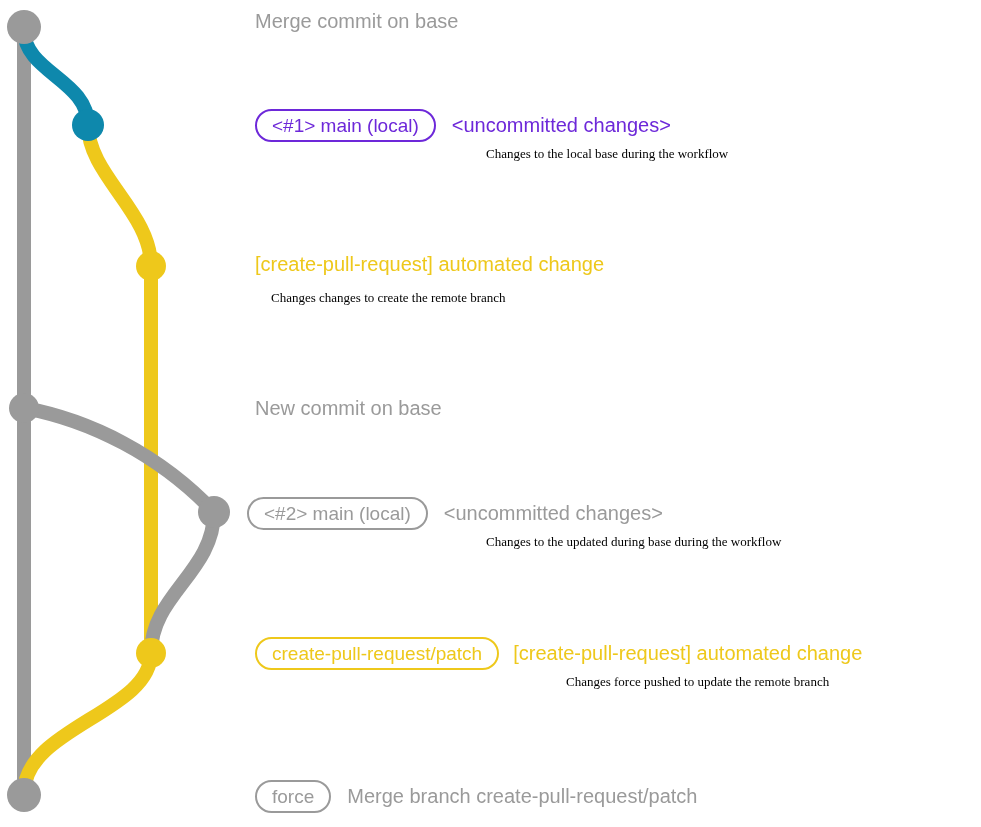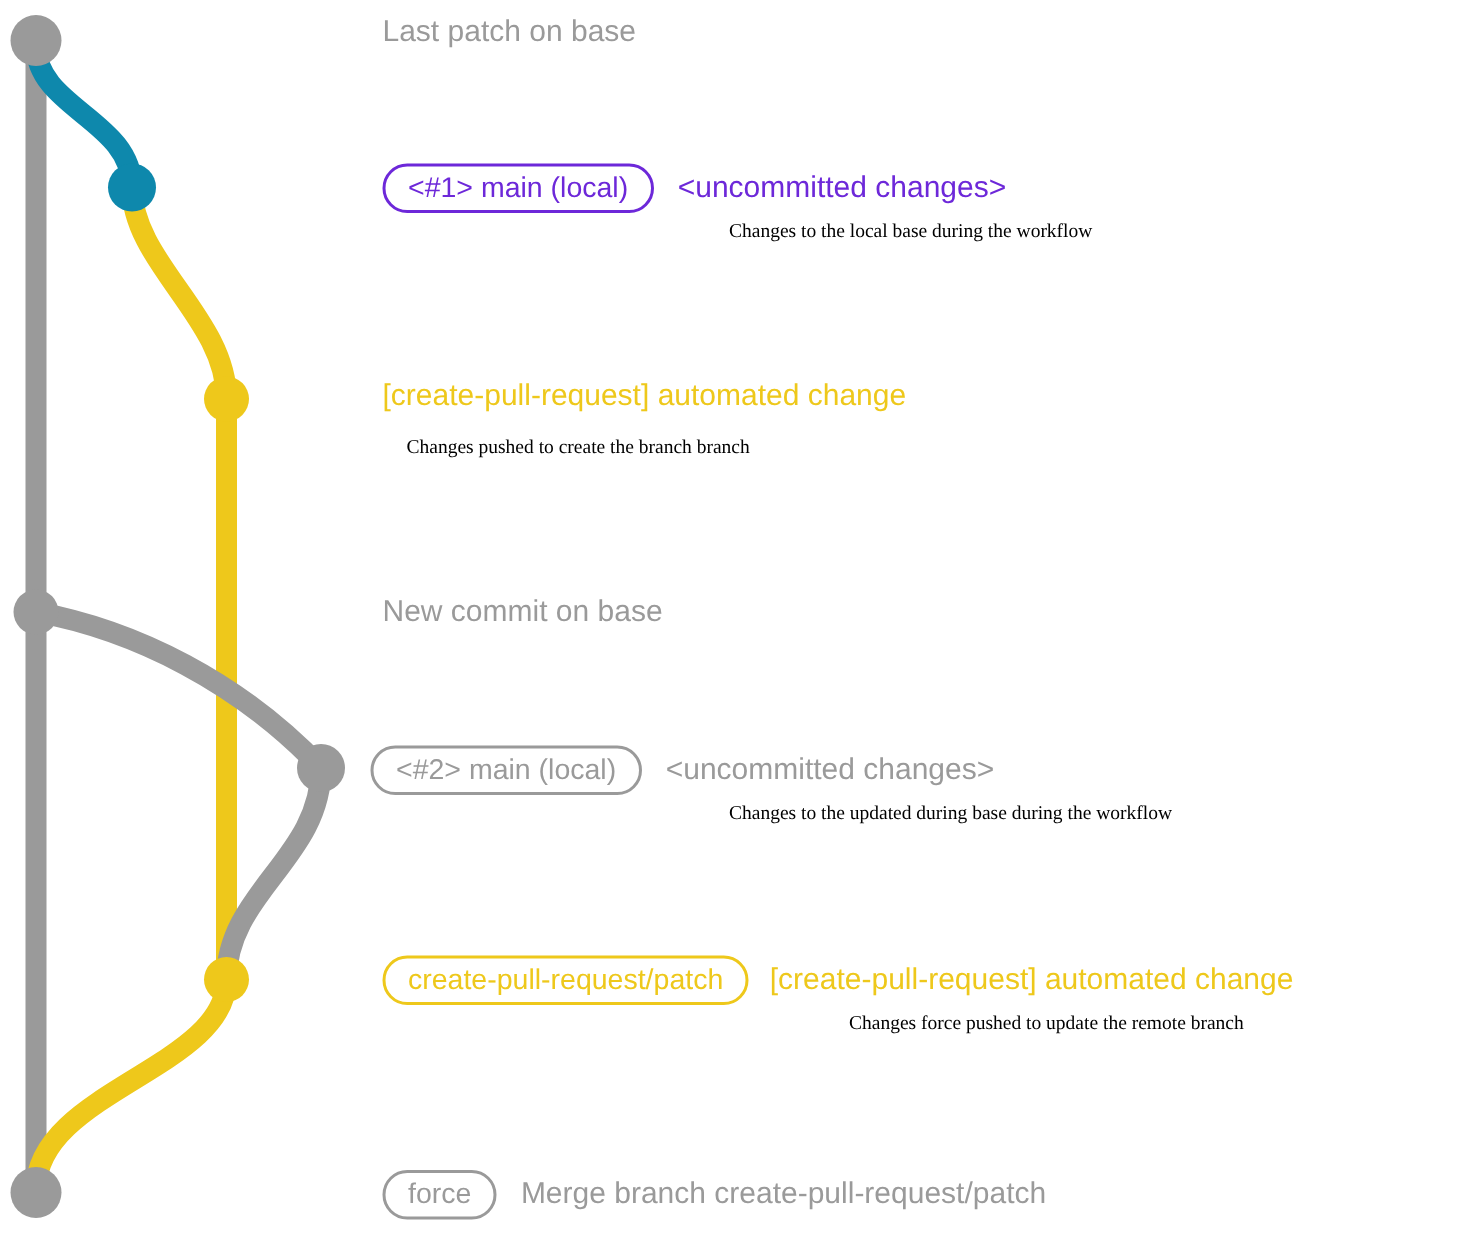--- a/index.html
+++ b/index.html
@@ -92,34 +92,34 @@
     <circle cx="24" cy="27" r="17" fill="#9a9a9a"></circle>
     <circle cx="88" cy="125" r="16" fill="#0e88ac"></circle>
     <circle cx="151" cy="266" r="15" fill="#eec81b"></circle>
     <circle cx="24" cy="408" r="15" fill="#9a9a9a"></circle>
     <circle cx="214" cy="512" r="16" fill="#9a9a9a"></circle>
     <circle cx="151" cy="653" r="15" fill="#eec81b"></circle>
     <circle cx="24" cy="795" r="17" fill="#9a9a9a"></circle>
   </svg>
 
   <div class="row" style="left:255px; top:10px;">
-    <span class="plain-headline c-gray">Last patch on base</span>
+    <span class="plain-headline c-gray">Merge commit on base</span>
   </div>
 
   <div class="row" style="left:255px; top:109px;">
     <span class="pill c-blue">&lt;#1&gt; main (local)</span>
     <span class="gap-md"></span>
     <span class="headline c-blue">&lt;uncommitted changes&gt;</span>
   </div>
   <div class="subtext" style="left:486px; top:146px;">Changes to the local base during the workflow</div>
 
   <div class="row" style="left:255px; top:253px;">
     <span class="plain-headline c-yellow">[create-pull-request] automated change</span>
   </div>
-  <div class="subtext" style="left:271px; top:290px;">Changes pushed to create the branch branch</div>
+  <div class="subtext" style="left:271px; top:290px;">Changes changes to create the remote branch</div>
 
   <div class="row" style="left:255px; top:397px;">
     <span class="plain-headline c-gray">New commit on base</span>
   </div>
 
   <div class="row" style="left:247px; top:497px;">
     <span class="pill c-gray">&lt;#2&gt; main (local)</span>
     <span class="gap-md"></span>
     <span class="headline c-gray">&lt;uncommitted changes&gt;</span>
   </div>

